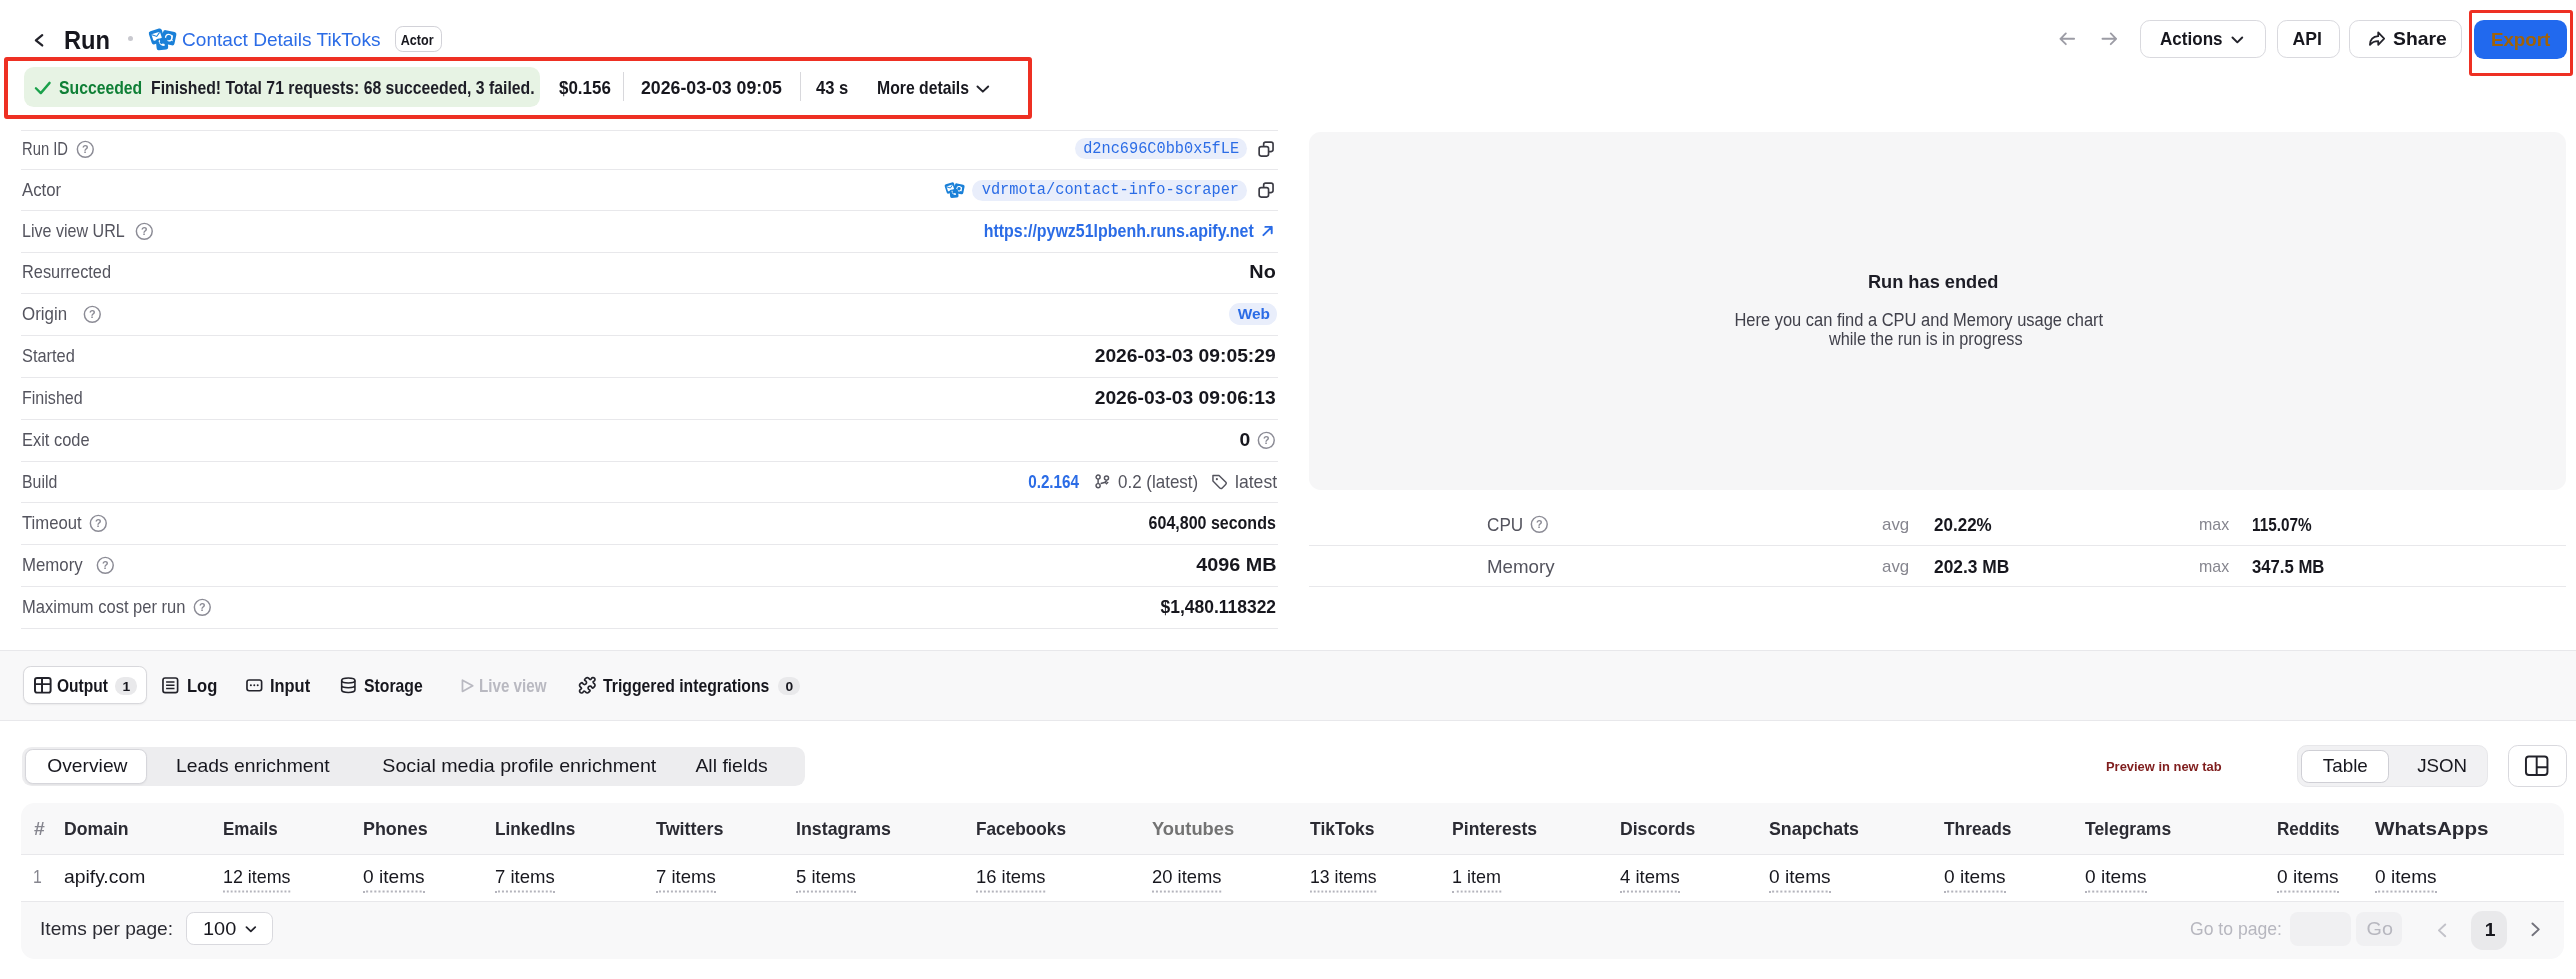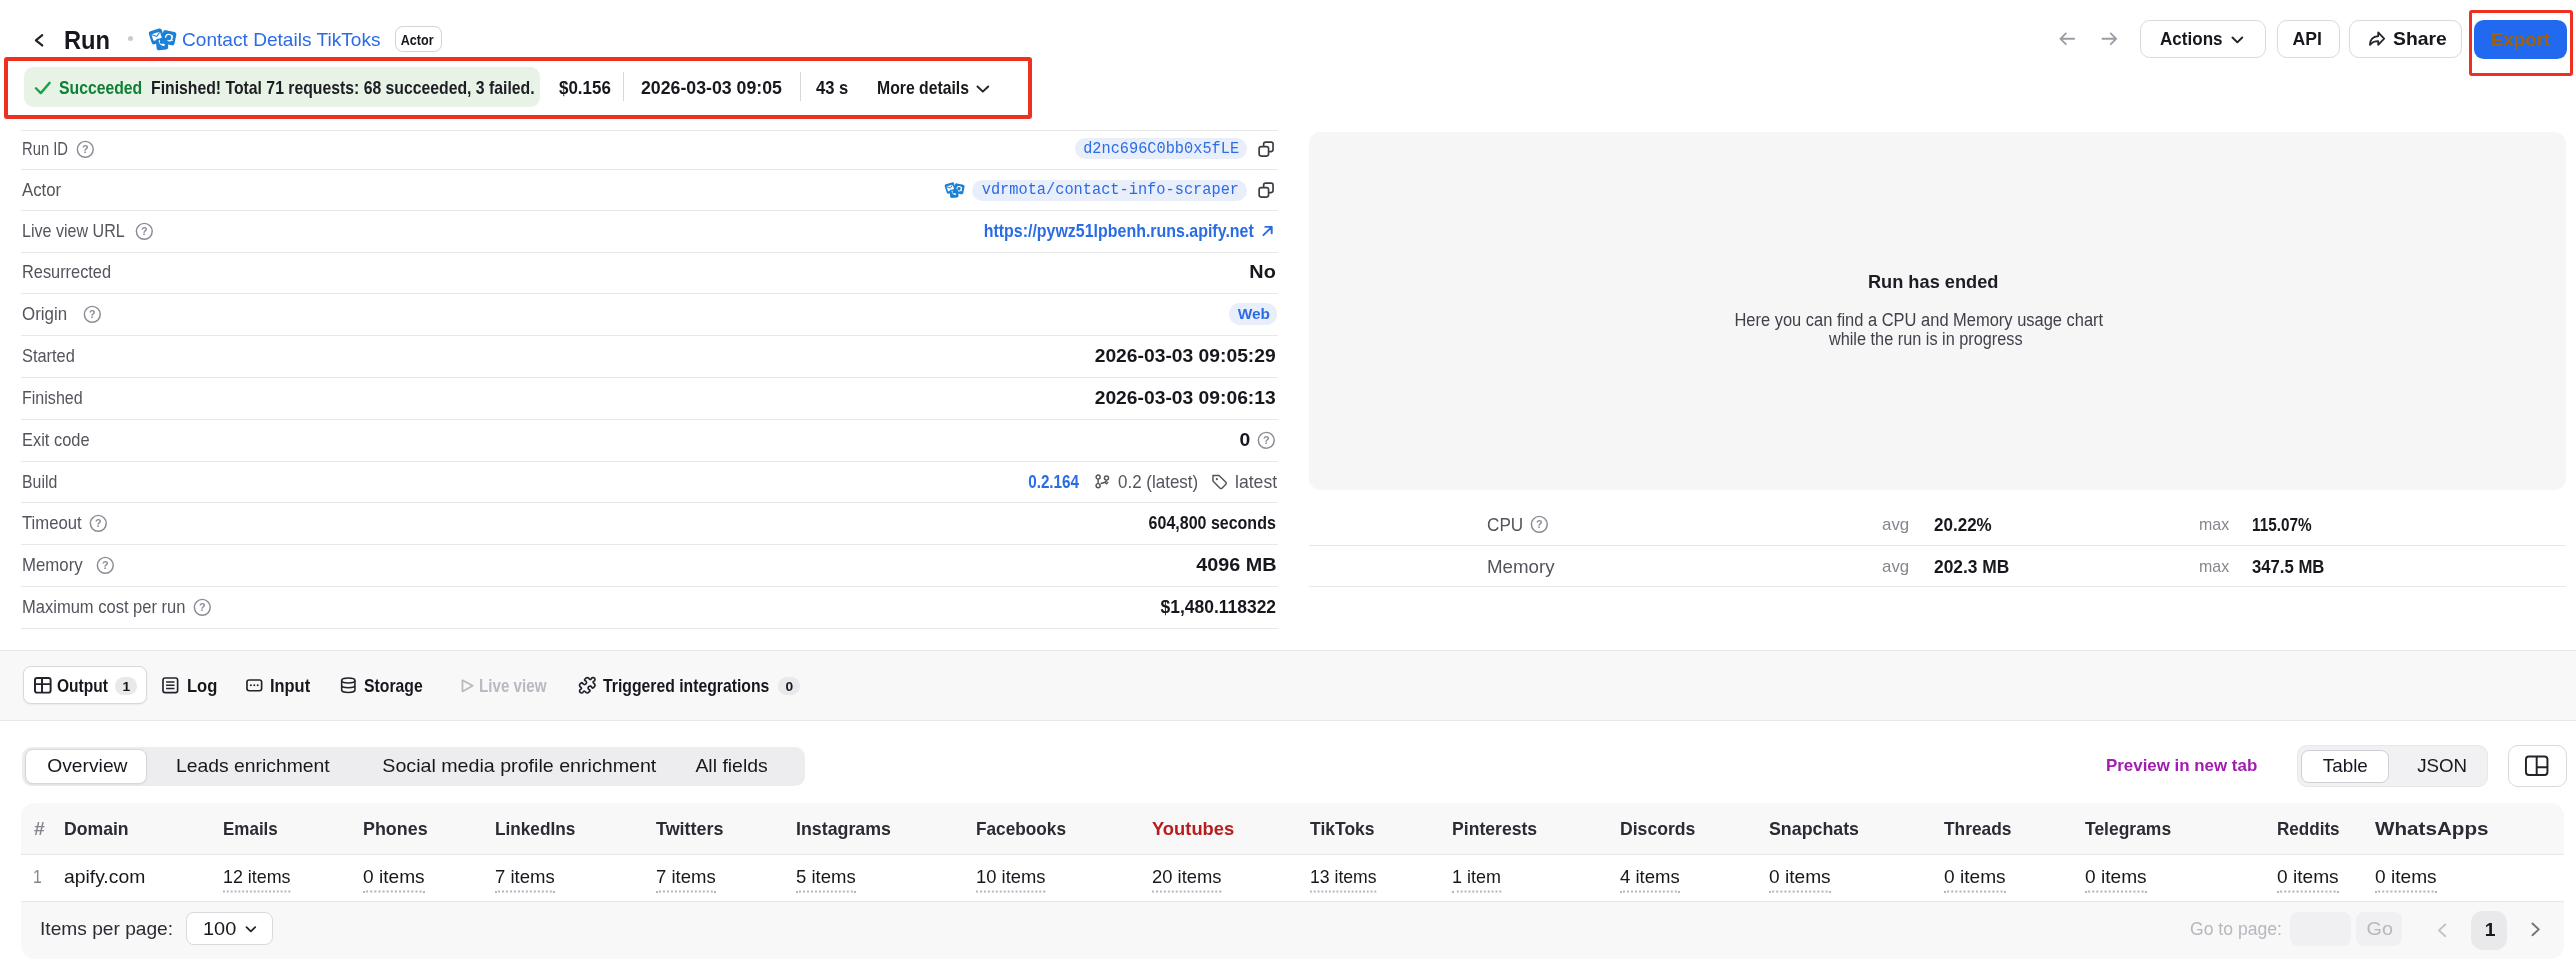--- a/index.html
+++ b/index.html
@@ -232,21 +232,21 @@
   </svg>
 <div class="t" id="t_trig" style="font-size:18.6px;font-weight:600;color:#17171e;left:603px;transform-origin:left center;top:686px;transform:translateY(-50%) scaleX(0.8475);">Triggered integrations</div>
 <div style="position:absolute;box-sizing:border-box;left:778px;top:677px;width:21.5px;height:17.6px;background:#e9e9eb;border-radius:8.8px;"></div>
 <div class="t" id="t_trig0" style="font-size:13px;font-weight:600;color:#17171e;left:789px;transform-origin:left center;top:686px;transform:translate(-50%,-50%) scaleX(1.0644);">0</div>
 <div style="position:absolute;box-sizing:border-box;left:21.5px;top:747px;width:783px;height:39px;background:#ededef;border-radius:9.8px;"></div>
 <div style="position:absolute;box-sizing:border-box;left:25.4px;top:749px;width:122px;height:35px;background:#fff;border:1.4px solid #d6d6db;border-radius:7.8px;box-shadow:0 1px 2px rgba(0,0,0,.05);"></div>
 <div class="t" id="st_ov" style="font-size:18.6px;font-weight:400;color:#17171e;left:86px;transform-origin:left center;top:766px;transform:translate(-50%,-50%) scaleX(1.0355);">Overview</div>
 <div class="t" id="st_le" style="font-size:18.6px;font-weight:400;color:#17171e;left:250px;transform-origin:left center;top:766px;transform:translate(-50%,-50%) scaleX(1.0394);">Leads enrichment</div>
 <div class="t" id="st_sm" style="font-size:18.6px;font-weight:400;color:#17171e;left:512px;transform-origin:left center;top:766px;transform:translate(-50%,-50%) scaleX(1.0563);">Social media profile enrichment</div>
 <div class="t" id="st_af" style="font-size:18.6px;font-weight:400;color:#17171e;left:730px;transform-origin:left center;top:766px;transform:translate(-50%,-50%) scaleX(1.0459);">All fields</div>
-<div class="t" id="p_prev" style="font-size:17px;font-weight:600;color:#a21caf;left:2106px;transform-origin:left center;top:766px;transform:translateY(-50%) scaleX(0.9941);">Preview in new tab</div>
+<div class="t" id="p_prev" style="font-size:13px;font-weight:600;color:#7f1d1d;left:2106px;transform-origin:left center;top:766px;transform:translateY(-50%) scaleX(0.9941);">Preview in new tab</div>
 <div style="position:absolute;box-sizing:border-box;left:2297px;top:745px;width:191px;height:42px;background:#f1f1f3;border:1px solid #e7e7ea;border-radius:9.8px;"></div>
 <div style="position:absolute;box-sizing:border-box;left:2301px;top:750px;width:88px;height:33px;background:#fff;border:1.4px solid #cfcfd5;border-radius:7.8px;"></div>
 <div class="t" id="p_table" style="font-size:18.6px;font-weight:400;color:#17171e;left:2345px;transform-origin:left center;top:766px;transform:translate(-50%,-50%) scaleX(1.0127);">Table</div>
 <div class="t" id="p_json" style="font-size:18.6px;font-weight:400;color:#17171e;left:2442px;transform-origin:left center;top:766px;transform:translate(-50%,-50%) scaleX(1.0062);">JSON</div>
 <div style="position:absolute;box-sizing:border-box;left:2508px;top:745px;width:59px;height:42px;background:#fff;border:1.4px solid #d9d9de;border-radius:9.8px;"></div>
 <svg style="position:absolute;left:2524px;top:753px" width="25.4" height="25.4" viewBox="0 0 26 26" fill="none">
     <rect x="2" y="3.5" width="22" height="19" rx="3" stroke="#23232b" stroke-width="2"></rect>
     <path d="M13 3.5 V22.5 M13 14.5 H24" stroke="#23232b" stroke-width="2"></path>
   </svg>
 <div style="position:absolute;box-sizing:border-box;left:20.5px;top:803px;width:2543px;height:156px;background:#f8f8f9;border-radius:13.7px;"></div>
@@ -254,37 +254,37 @@
 <div style="position:absolute;box-sizing:border-box;left:20.5px;top:854px;width:2543px;height:1.3px;background:#e8e8eb;"></div>
 <div style="position:absolute;box-sizing:border-box;left:20.5px;top:901px;width:2543px;height:1.3px;background:#e8e8eb;"></div>
 <div class="t" id="th0" style="font-size:18.6px;font-weight:600;color:#86868f;left:34px;transform-origin:left center;top:829px;transform:translateY(-50%) scaleX(1.0399);">#</div>
 <div class="t" id="th1" style="font-size:18.6px;font-weight:600;color:#2b2b33;left:64px;transform-origin:left center;top:829px;transform:translateY(-50%) scaleX(0.9471);">Domain</div>
 <div class="t" id="th2" style="font-size:18.6px;font-weight:600;color:#2b2b33;left:223px;transform-origin:left center;top:829px;transform:translateY(-50%) scaleX(0.9141);">Emails</div>
 <div class="t" id="th3" style="font-size:18.6px;font-weight:600;color:#2b2b33;left:363px;transform-origin:left center;top:829px;transform:translateY(-50%) scaleX(0.9617);">Phones</div>
 <div class="t" id="th4" style="font-size:18.6px;font-weight:600;color:#2b2b33;left:495px;transform-origin:left center;top:829px;transform:translateY(-50%) scaleX(0.9246);">LinkedIns</div>
 <div class="t" id="th5" style="font-size:18.6px;font-weight:600;color:#2b2b33;left:656px;transform-origin:left center;top:829px;transform:translateY(-50%) scaleX(0.9659);">Twitters</div>
 <div class="t" id="th6" style="font-size:18.6px;font-weight:600;color:#2b2b33;left:796px;transform-origin:left center;top:829px;transform:translateY(-50%) scaleX(0.9568);">Instagrams</div>
 <div class="t" id="th7" style="font-size:18.6px;font-weight:600;color:#2b2b33;left:976px;transform-origin:left center;top:829px;transform:translateY(-50%) scaleX(0.9268);">Facebooks</div>
-<div class="t" id="th8" style="font-size:18.6px;font-weight:600;color:#b91c1c;left:1152px;transform-origin:left center;top:829px;transform:translateY(-50%) scaleX(0.9864);">Youtubes</div>
+<div class="t" id="th8" style="font-size:18.6px;font-weight:600;color:#737373;left:1152px;transform-origin:left center;top:829px;transform:translateY(-50%) scaleX(0.9864);">Youtubes</div>
 <div class="t" id="th9" style="font-size:18.6px;font-weight:600;color:#2b2b33;left:1310px;transform-origin:left center;top:829px;transform:translateY(-50%) scaleX(0.9422);">TikToks</div>
 <div class="t" id="th10" style="font-size:18.6px;font-weight:600;color:#2b2b33;left:1452px;transform-origin:left center;top:829px;transform:translateY(-50%) scaleX(0.9469);">Pinterests</div>
 <div class="t" id="th11" style="font-size:18.6px;font-weight:600;color:#2b2b33;left:1620px;transform-origin:left center;top:829px;transform:translateY(-50%) scaleX(0.9470);">Discords</div>
 <div class="t" id="th12" style="font-size:18.6px;font-weight:600;color:#2b2b33;left:1769px;transform-origin:left center;top:829px;transform:translateY(-50%) scaleX(0.9574);">Snapchats</div>
 <div class="t" id="th13" style="font-size:18.6px;font-weight:600;color:#2b2b33;left:1944px;transform-origin:left center;top:829px;transform:translateY(-50%) scaleX(0.9334);">Threads</div>
 <div class="t" id="th14" style="font-size:18.6px;font-weight:600;color:#2b2b33;left:2085px;transform-origin:left center;top:829px;transform:translateY(-50%) scaleX(0.9398);">Telegrams</div>
 <div class="t" id="th15" style="font-size:18.6px;font-weight:600;color:#2b2b33;left:2277px;transform-origin:left center;top:829px;transform:translateY(-50%) scaleX(0.9184);">Reddits</div>
 <div class="t" id="th16" style="font-size:18.6px;font-weight:600;color:#2b2b33;left:2375px;transform-origin:left center;top:829px;transform:translateY(-50%) scaleX(1.1100);">WhatsApps</div>
 <div class="t" id="td0" style="font-size:18.6px;font-weight:400;color:#86868f;left:33px;transform-origin:left center;top:877px;transform:translateY(-50%) scaleX(0.8508);">1</div>
 <div class="t" id="td1" style="font-size:18.6px;font-weight:400;color:#17171e;left:64px;transform-origin:left center;top:877px;transform:translateY(-50%) scaleX(1.0387);">apify.com</div>
 <div class="t" id="td2" style="font-size:18.6px;font-weight:400;color:#17171e;left:223px;transform-origin:left center;top:879px;transform:translateY(-50%) scaleX(0.9608);border-bottom:2px dotted #b4b4bc;padding-bottom:2.9px;">12 items</div>
 <div class="t" id="td3" style="font-size:18.6px;font-weight:400;color:#17171e;left:363px;transform-origin:left center;top:879px;transform:translateY(-50%) scaleX(1.0286);border-bottom:2px dotted #b4b4bc;padding-bottom:2.9px;">0 items</div>
 <div class="t" id="td4" style="font-size:18.6px;font-weight:400;color:#17171e;left:495px;transform-origin:left center;top:879px;transform:translateY(-50%) scaleX(0.9959);border-bottom:2px dotted #b4b4bc;padding-bottom:2.9px;">7 items</div>
 <div class="t" id="td5" style="font-size:18.6px;font-weight:400;color:#17171e;left:656px;transform-origin:left center;top:879px;transform:translateY(-50%) scaleX(0.9959);border-bottom:2px dotted #b4b4bc;padding-bottom:2.9px;">7 items</div>
 <div class="t" id="td6" style="font-size:18.6px;font-weight:400;color:#17171e;left:796px;transform-origin:left center;top:879px;transform:translateY(-50%) scaleX(0.9959);border-bottom:2px dotted #b4b4bc;padding-bottom:2.9px;">5 items</div>
-<div class="t" id="td7" style="font-size:18.6px;font-weight:400;color:#17171e;left:976px;transform-origin:left center;top:879px;transform:translateY(-50%) scaleX(0.9887);border-bottom:2px dotted #b4b4bc;padding-bottom:2.9px;">10 items</div>
+<div class="t" id="td7" style="font-size:18.6px;font-weight:400;color:#17171e;left:976px;transform-origin:left center;top:879px;transform:translateY(-50%) scaleX(0.9887);border-bottom:2px dotted #b4b4bc;padding-bottom:2.9px;">16 items</div>
 <div class="t" id="td8" style="font-size:18.6px;font-weight:400;color:#17171e;left:1152px;transform-origin:left center;top:879px;transform:translateY(-50%) scaleX(0.9887);border-bottom:2px dotted #b4b4bc;padding-bottom:2.9px;">20 items</div>
 <div class="t" id="td9" style="font-size:18.6px;font-weight:400;color:#17171e;left:1310px;transform-origin:left center;top:879px;transform:translateY(-50%) scaleX(0.9469);border-bottom:2px dotted #b4b4bc;padding-bottom:2.9px;">13 items</div>
 <div class="t" id="td10" style="font-size:18.6px;font-weight:400;color:#17171e;left:1452px;transform-origin:left center;top:879px;transform:translateY(-50%) scaleX(0.9662);border-bottom:2px dotted #b4b4bc;padding-bottom:2.9px;">1 item</div>
 <div class="t" id="td11" style="font-size:18.6px;font-weight:400;color:#17171e;left:1620px;transform-origin:left center;top:879px;transform:translateY(-50%) scaleX(0.9959);border-bottom:2px dotted #b4b4bc;padding-bottom:2.9px;">4 items</div>
 <div class="t" id="td12" style="font-size:18.6px;font-weight:400;color:#17171e;left:1769px;transform-origin:left center;top:879px;transform:translateY(-50%) scaleX(1.0286);border-bottom:2px dotted #b4b4bc;padding-bottom:2.9px;">0 items</div>
 <div class="t" id="td13" style="font-size:18.6px;font-weight:400;color:#17171e;left:1944px;transform-origin:left center;top:879px;transform:translateY(-50%) scaleX(1.0286);border-bottom:2px dotted #b4b4bc;padding-bottom:2.9px;">0 items</div>
 <div class="t" id="td14" style="font-size:18.6px;font-weight:400;color:#17171e;left:2085px;transform-origin:left center;top:879px;transform:translateY(-50%) scaleX(1.0286);border-bottom:2px dotted #b4b4bc;padding-bottom:2.9px;">0 items</div>
 <div class="t" id="td15" style="font-size:18.6px;font-weight:400;color:#17171e;left:2277px;transform-origin:left center;top:879px;transform:translateY(-50%) scaleX(1.0286);border-bottom:2px dotted #b4b4bc;padding-bottom:2.9px;">0 items</div>
 <div class="t" id="td16" style="font-size:18.6px;font-weight:400;color:#17171e;left:2375px;transform-origin:left center;top:879px;transform:translateY(-50%) scaleX(1.0286);border-bottom:2px dotted #b4b4bc;padding-bottom:2.9px;">0 items</div>
 <div class="t" id="f_ipp" style="font-size:18.6px;font-weight:400;color:#2b2b33;left:40px;transform-origin:left center;top:929px;transform:translateY(-50%) scaleX(1.0301);">Items per page:</div>

